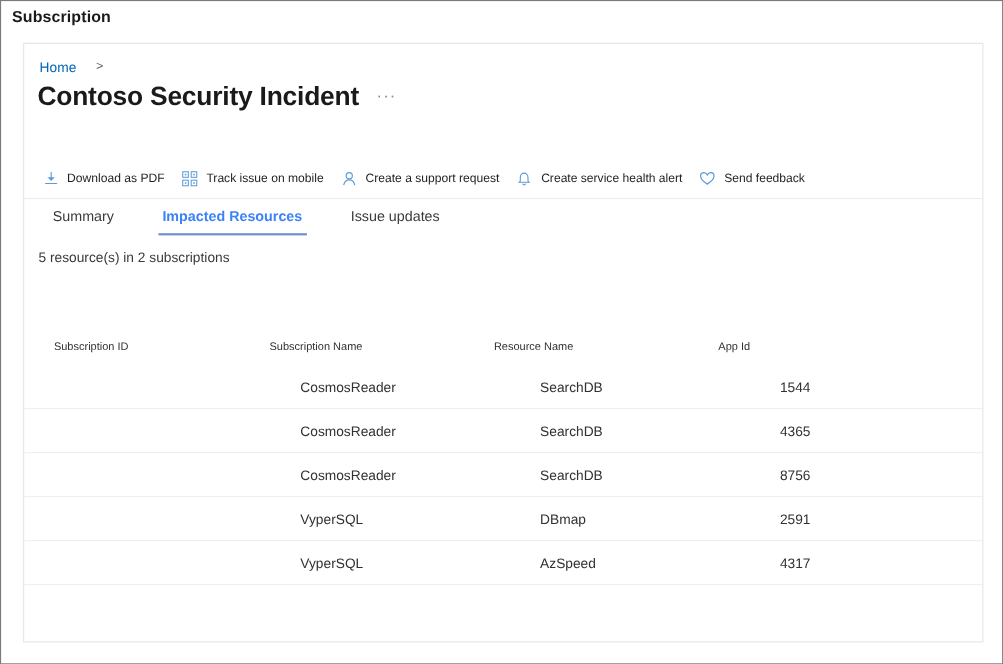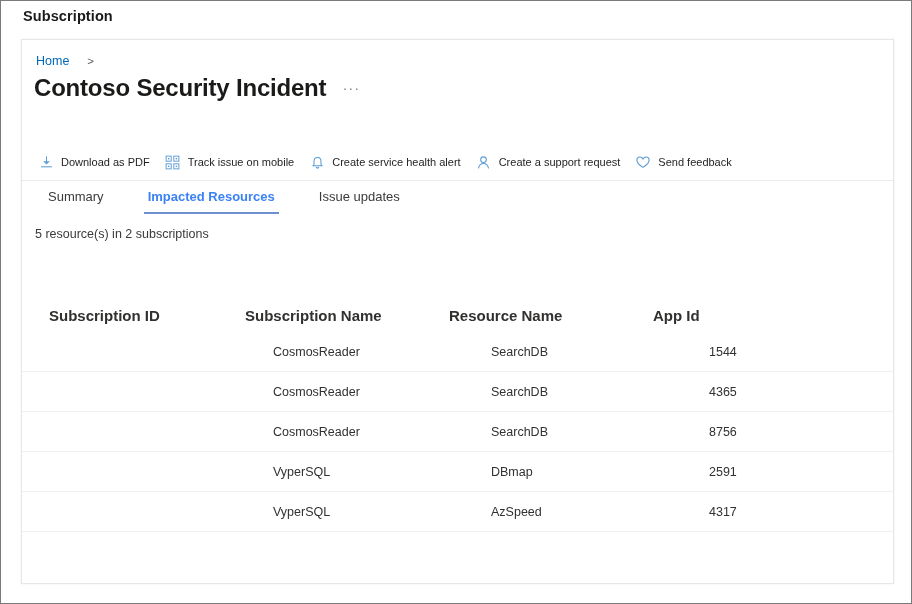--- a/index.html
+++ b/index.html
@@ -27,21 +27,20 @@
   }
 
   .window-title {
     position: absolute;
     left: 10px;
     top: 7px;
     font-size: 14.5px;
     font-weight: 700;
     color: #1b1a19;
     letter-spacing: 0.1px;
-    margin-left: 12px;
   }
 
   
   .panel {
     position: absolute;
     left: 20px;
     top: 38px;
     width: 873px;
     height: 545px;
     box-sizing: border-box;
@@ -191,22 +190,22 @@
     align-items: center;
     height: 40px;
     padding: 0 15px;
     box-sizing: border-box;
   }
   .header-row {
     height: 34px;
     border-bottom: 0;
   }
   .header-row .cell {
-    font-size: 15px;
-    font-weight: 700;
+    font-size: 10px;
+    font-weight: 400;
     color: #323130;
   }
   .data-row {
     border-bottom: 1px solid #f0eff0;
   }
   .data-row:first-of-type {
     border-top: 1px solid #f0eff0;
   }
   .data-row .cell {
     font-size: 12.5px;
@@ -263,35 +262,35 @@
             <rect x="9.4" y="9.4" width="5.4" height="5.4"></rect>
             <rect x="11.4" y="11.4" width="1.5" height="1.5" fill="#5b9bd5" stroke="none"></rect>
           </svg>
         </span>
         <span class="cmd-label">Track issue on mobile</span>
       </div>
 
       <div class="cmd">
         <span class="cmd-icon">
           <svg width="15" height="15" viewBox="0 0 16 16" fill="none" stroke="#5b9bd5" stroke-width="1.1">
+            <circle cx="8" cy="5" r="3"></circle>
+            <path d="M2.6 14.2 C3.4 10.6 5.6 9.1 8 9.1 C10.4 9.1 12.6 10.6 13.4 14.2"></path>
+          </svg>
+        </span>
+        <span class="cmd-label">Create a support request</span>
+      </div>
+
+      <div class="cmd">
+        <span class="cmd-icon">
+          <svg width="15" height="15" viewBox="0 0 16 16" fill="none" stroke="#5b9bd5" stroke-width="1.1">
             <path d="M3.4 11.4 C3.4 11.4 4.3 10.7 4.3 9.3 V6.6 C4.3 4.4 5.9 2.6 8 2.6 C10.1 2.6 11.7 4.4 11.7 6.6 V9.3 C11.7 10.7 12.6 11.4 12.6 11.4 Z"></path>
             <path d="M6.6 12.7 C6.8 13.6 7.3 14 8 14 C8.7 14 9.2 13.6 9.4 12.7"></path>
           </svg>
         </span>
         <span class="cmd-label">Create service health alert</span>
-      </div>
-
-      <div class="cmd">
-        <span class="cmd-icon">
-          <svg width="15" height="15" viewBox="0 0 16 16" fill="none" stroke="#5b9bd5" stroke-width="1.1">
-            <circle cx="8" cy="5" r="3"></circle>
-            <path d="M2.6 14.2 C3.4 10.6 5.6 9.1 8 9.1 C10.4 9.1 12.6 10.6 13.4 14.2"></path>
-          </svg>
-        </span>
-        <span class="cmd-label">Create a support request</span>
       </div>
 
       <div class="cmd">
         <span class="cmd-icon">
           <svg width="16" height="16" viewBox="0 0 16 16" fill="none" stroke="#5b9bd5" stroke-width="1.1">
             <path d="M8 13.4 C8 13.4 1.9 9.8 1.9 6.1 C1.9 4.3 3.3 3 4.9 3 C6.2 3 7.4 3.8 8 5 C8.6 3.8 9.8 3 11.1 3 C12.7 3 14.1 4.3 14.1 6.1 C14.1 9.8 8 13.4 8 13.4 Z"></path>
           </svg>
         </span>
         <span class="cmd-label">Send feedback</span>
       </div>

